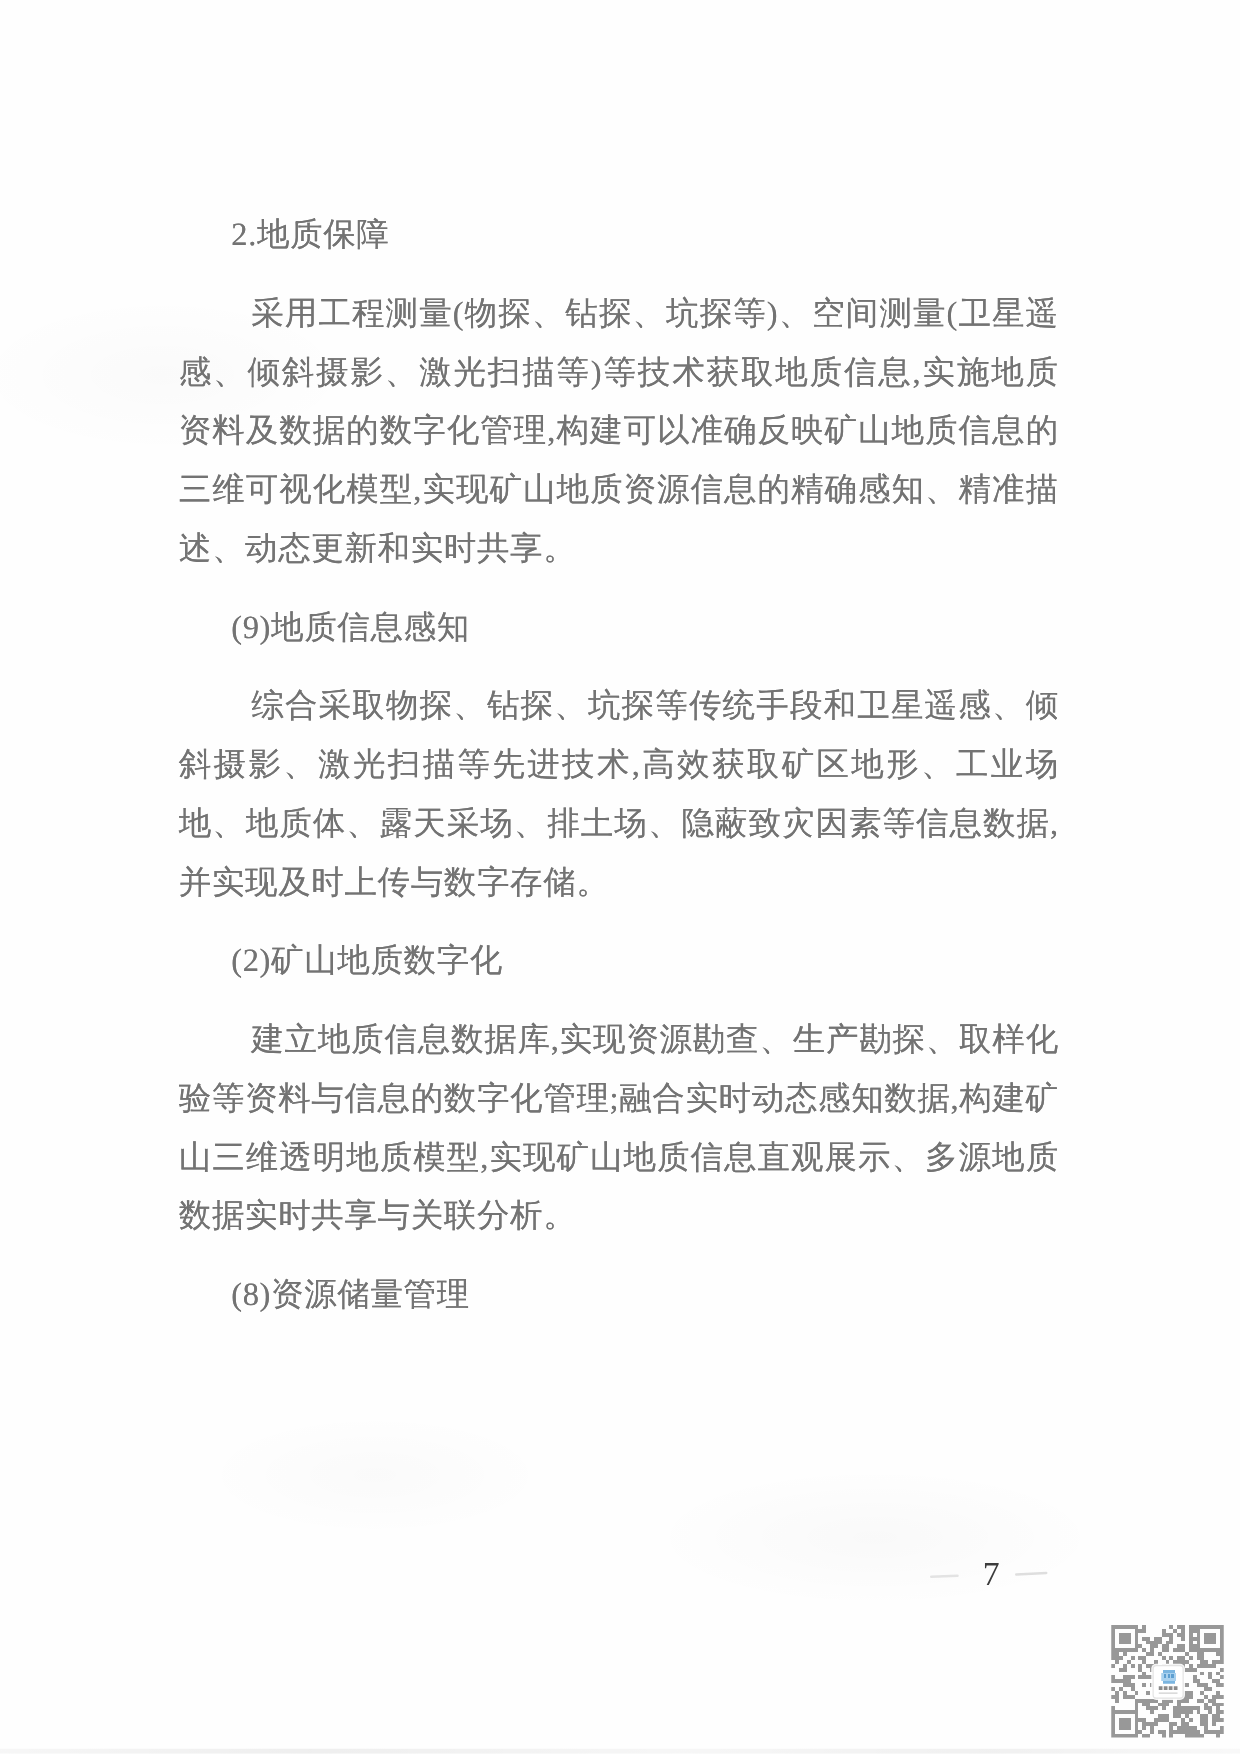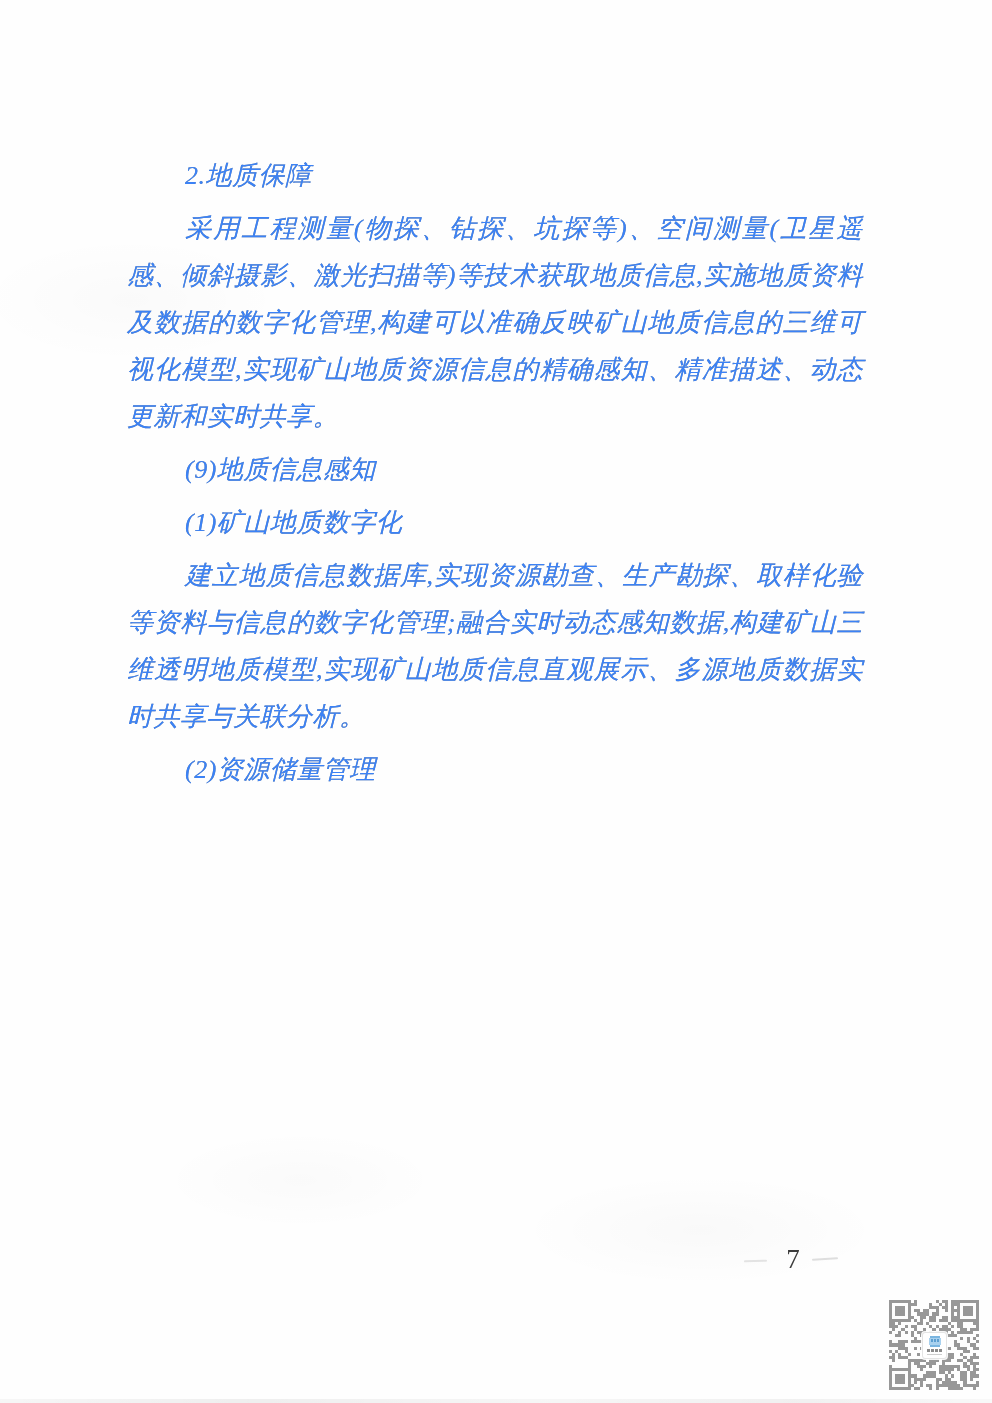--- a/index.html
+++ b/index.html
@@ -16,39 +16,38 @@
     content: "";
     position: absolute; inset: 0;
     pointer-events: none;
     background:
       radial-gradient(ellipse 220px 90px at 130px 300px, rgba(0,0,0,0.015), transparent 70%),
       radial-gradient(ellipse 260px 80px at 700px 1230px, rgba(0,0,0,0.018), transparent 70%),
       radial-gradient(ellipse 200px 70px at 300px 1180px, rgba(0,0,0,0.015), transparent 70%);
   }
   .content {
     position: absolute;
-    left: 127px; top: 146px;
+    left: 127px; top: 158px;
     width: 736px;
     font-size: 26px;
     line-height: 47px;
-    color: #3b82f6;
+    color: #737373;
     text-align: justify;
     letter-spacing: 0.5px;
     text-shadow: 0 0 0.5px rgba(40,40,40,0.55);
-    font-style: italic;
   }
   .heading {
     margin: 6px 0;
     font-size: 26px;
     font-weight: normal;
     text-indent: 58px;
     text-align: left;
   }
   .para {
-    margin: 0;
+    margin: 16px;
     text-indent: 58px;
   }
   .page-number {
     position: absolute;
     left: 778px; top: 1244px;
     width: 30px;
     font-size: 27px;
     color: #3c3c3c;
     text-align: center;
   }
@@ -97,29 +96,30 @@
 
 <main class="content">
 
   <section>
     <h3 class="heading">2.地质保障</h3>
     <p class="para">采用工程测量(物探、钻探、坑探等)、空间测量(卫星遥感、倾斜摄影、激光扫描等)等技术获取地质信息,实施地质资料及数据的数字化管理,构建可以准确反映矿山地质信息的三维可视化模型,实现矿山地质资源信息的精确感知、精准描述、动态更新和实时共享。</p>
   </section>
 
   <section>
     <h3 class="heading">(9)地质信息感知</h3>
+    <p class="para">综合采取物探、钻探、坑探等传统手段和卫星遥感、倾斜摄影、激光扫描等先进技术,高效获取矿区地形、工业场地、地质体、露天采场、排土场、隐蔽致灾因素等信息数据,并实现及时上传与数字存储。</p>
   </section>
 
   <section>
-    <h3 class="heading">(1)矿山地质数字化</h3>
+    <h3 class="heading">(2)矿山地质数字化</h3>
     <p class="para">建立地质信息数据库,实现资源勘查、生产勘探、取样化验等资料与信息的数字化管理;融合实时动态感知数据,构建矿山三维透明地质模型,实现矿山地质信息直观展示、多源地质数据实时共享与关联分析。</p>
   </section>
 
   <section>
-    <h3 class="heading">(2)资源储量管理</h3>
+    <h3 class="heading">(8)资源储量管理</h3>
   </section>
 
 </main>
 
 <div class="artifact artifact-left"></div>
 <div class="artifact artifact-right"></div>
 
 <div class="page-number">7</div>
 
 <div class="qr">

